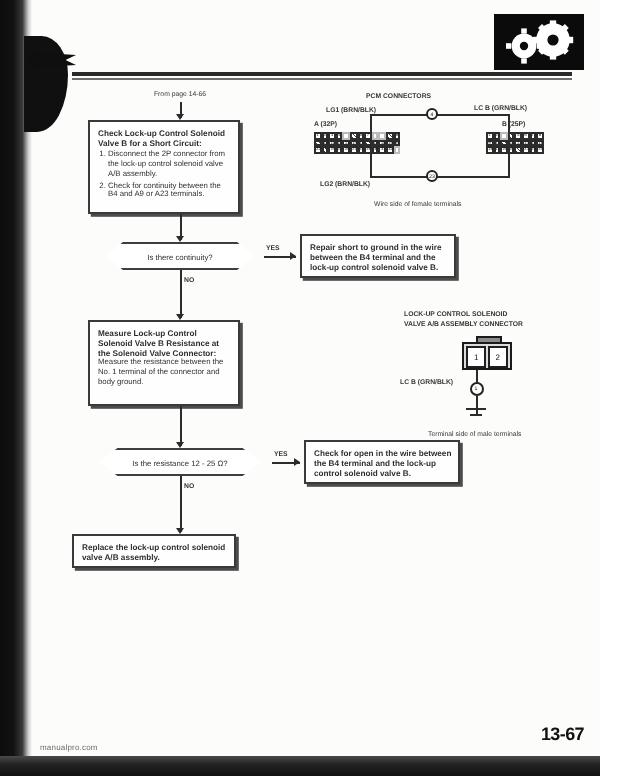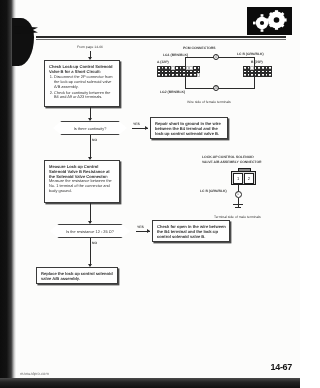--- a/index.html
+++ b/index.html
@@ -348,16 +348,16 @@
     <div class="vline" style="left:38px;top:43px;height:10px;"></div>
     <div class="hline" style="left:33px;top:49px;width:10px;"></div>
     <div class="hline" style="left:35px;top:52px;width:6px;"></div>
 
     <div class="t tiny scan b" style="left:0px;top:34px;">LC B (GRN/BLK)</div>
 
     <div class="t tiny scan" style="left:14px;top:60px;">Terminal side of male terminals</div>
   </div>
 
   <div class="wm scan">manualpro.com</div>
-  <div class="pageno">14-67</div>
+  <div class="pageno">13-67</div>
   <div class="bottom-bar"></div>
 
 </div>
 
 </body></html>

